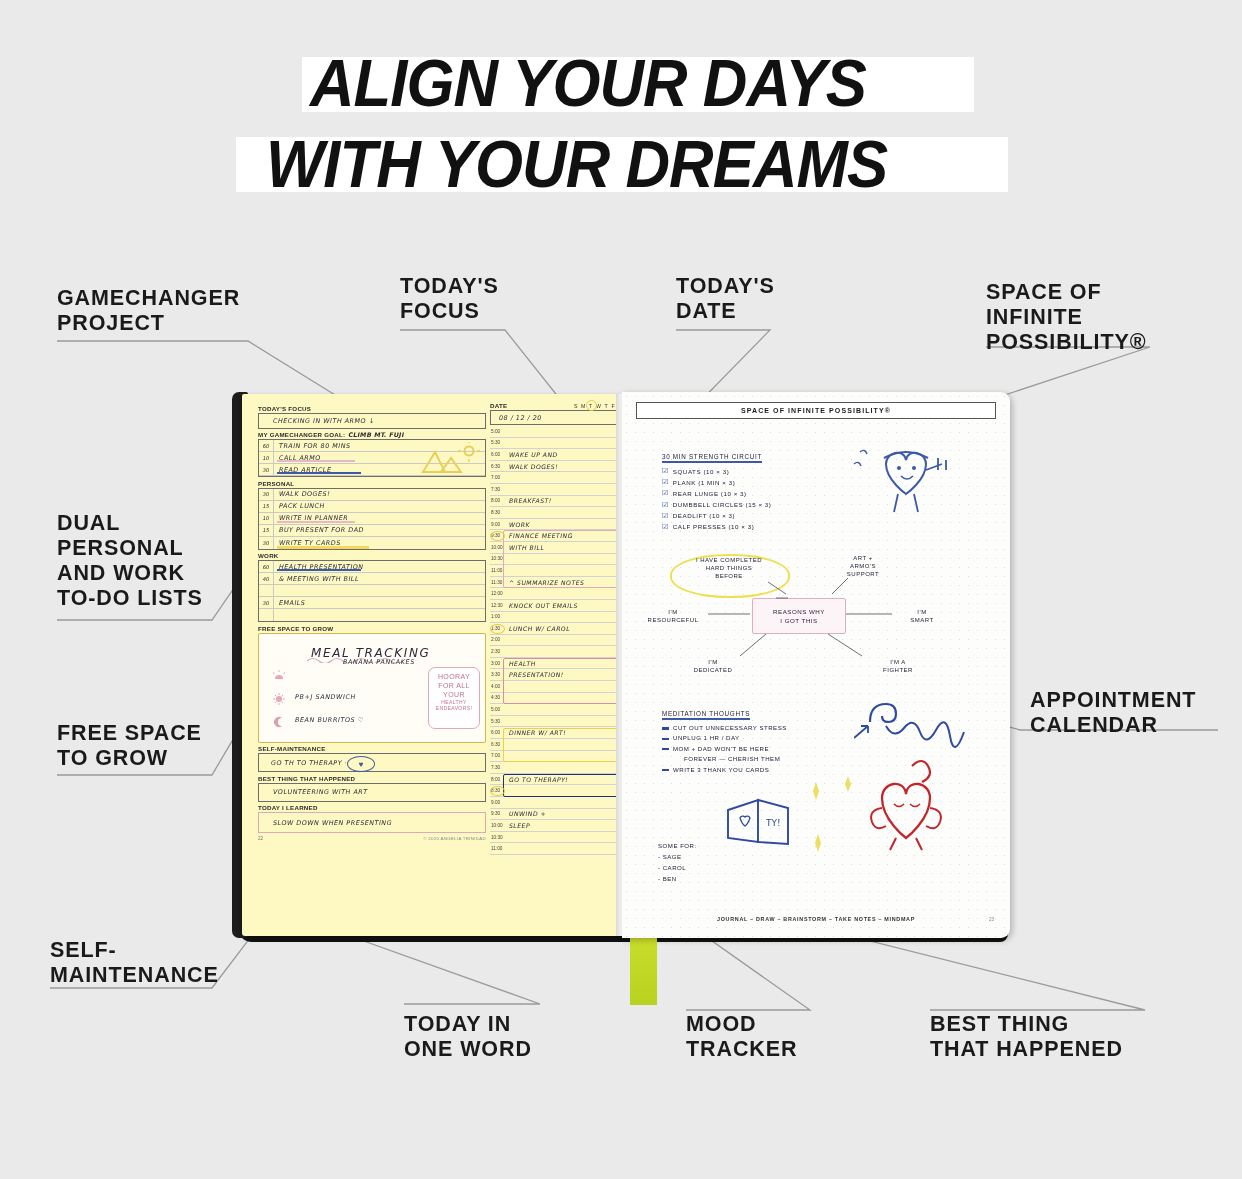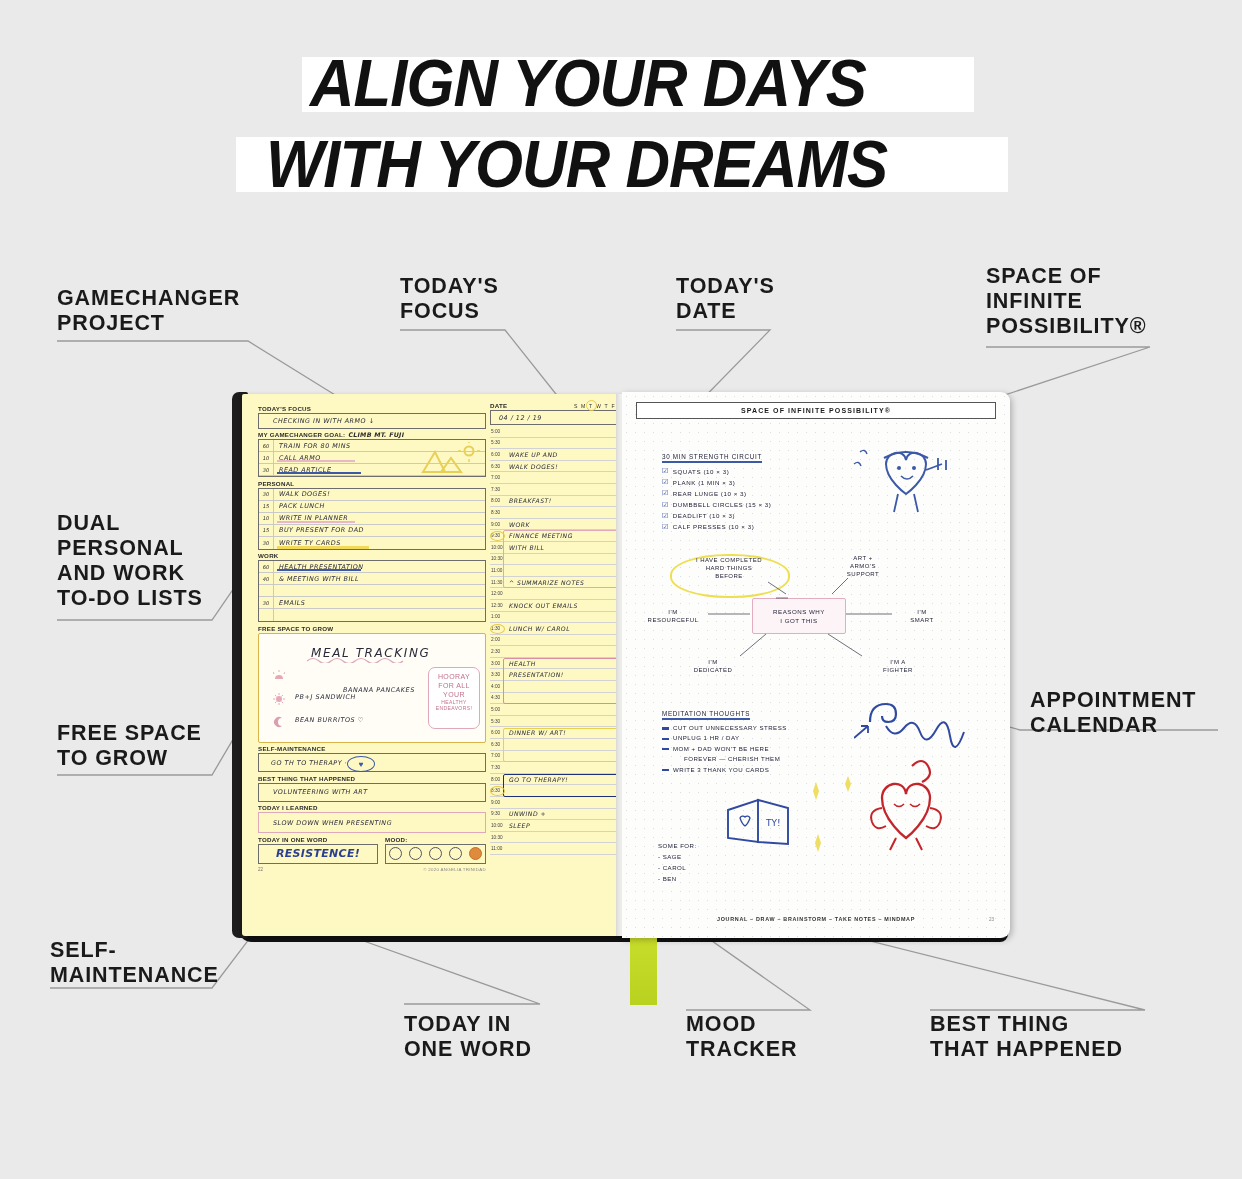--- a/index.html
+++ b/index.html
@@ -165,21 +165,21 @@
   <path class="lead" d="M1218,730 L1020,730 L600,613"></path>
   <circle class="dot" cx="599" cy="612" r="3.5"></circle>
 </svg>
 
 <div class="callout" style="left:57px;top:286px;">GAMECHANGER
 PROJECT</div>
 <div class="callout" style="left:400px;top:274px;">TODAY'S
 FOCUS</div>
 <div class="callout" style="left:676px;top:274px;">TODAY'S
 DATE</div>
-<div class="callout" style="left:986px;top:264px;">SPACE OF
+<div class="callout" style="left:986px;top:280px;">SPACE OF
 INFINITE
 POSSIBILITY®</div>
 <div class="callout" style="left:57px;top:511px;">DUAL
 PERSONAL
 AND WORK
 TO-DO LISTS</div>
 <div class="callout" style="left:57px;top:721px;">FREE SPACE
 TO GROW</div>
 <div class="callout" style="left:50px;top:938px;">SELF-
 MAINTENANCE</div>
@@ -285,21 +285,21 @@
       <div class="sect">FREE SPACE TO GROW</div>
       <div id="freebox">
         <div id="mealtitle" class="hand">MEAL TRACKING</div>
         <svg style="position:absolute;left:48px;top:23px;width:108px;height:6px;">
           <path d="M0,4 q6,-5 12,0 t12,0 t12,0 t12,0 t12,0 t12,0 t12,0 t12,0" fill="none" stroke="#d9a8bb" stroke-width="1.1"></path>
         </svg>
         <svg class="mi" style="left:14px;top:36px;">
           <path d="M2,9 a4,4 0 0 1 8,0 z" fill="#e4a8b8"></path>
           <path d="M1,4 L0,2 M6,2 L6,0 M11,4 L12,2" stroke="#e4a8b8" stroke-width="1"></path>
         </svg>
-        <div class="meal hand" style="left:36px;top:52px;padding-left:48px;">BANANA PANCAKES</div>
+        <div class="meal hand" style="left:36px;top:24px;padding-left:48px;">BANANA PANCAKES</div>
         <svg class="mi" style="left:14px;top:59px;">
           <circle cx="6" cy="6" r="3" fill="#e4a8b8"></circle>
           <path d="M6,0 v2 M6,10 v2 M0,6 h2 M10,6 h2 M2,2 l1.4,1.4 M10,2 L8.6,3.4 M2,10 l1.4,-1.4 M10,10 L8.6,8.6" stroke="#e4a8b8" stroke-width="1"></path>
         </svg>
         <div class="meal hand" style="left:36px;top:59px;">PB+J SANDWICH</div>
         <svg class="mi" style="left:14px;top:82px;">
           <path d="M9,2 a5,5 0 1 0 0,8 a4,4 0 0 1 0,-8 z" fill="#d9a0b4"></path>
         </svg>
         <div class="meal hand" style="left:36px;top:82px;">BEAN BURRITOS ♡</div>
         <div id="bubble">
@@ -320,38 +320,20 @@
       <div class="sect">BEST THING THAT HAPPENED</div>
       <div class="box" id="bestbox">
         <span class="hand" style="padding-left:14px;text-align:right;">VOLUNTEERING WITH ART</span>
       </div>
 
       <div class="sect">TODAY I LEARNED</div>
       <div id="learnbox">
         <span class="hand" style="padding-left:14px;">SLOW DOWN WHEN PRESENTING</span>
       </div>
 
-      <div id="bottomrow">
-        <div id="oneword">
-          <div class="sect">TODAY IN ONE WORD</div>
-          <div id="owbox">
-            <span>RESISTENCE!</span>
-          </div>
-        </div>
-        <div id="mood">
-          <div class="sect">MOOD:</div>
-          <div id="moodbox">
-            <span class="face"></span>
-            <span class="face"></span>
-            <span class="face"></span>
-            <span class="face"></span>
-            <span class="face filled"></span>
-          </div>
-        </div>
-      </div>
 
       <div style="display:flex;justify-content:space-between;margin-top:3px;align-items:center;">
         <span class="pagenum">22</span>
         <span id="copy">© 2020 ANGELIA TRINIDAD</span>
       </div>
     </div>
 
     <div id="cal">
       <div id="datehdr">
         <span class="sect" style="margin:0">DATE</span>
@@ -359,21 +341,21 @@
           <span>S</span>
           <span>M</span>
           <span class="mark">T</span>
           <span>W</span>
           <span>T</span>
           <span>F</span>
           <span>S</span>
         </span>
       </div>
       <div id="datebox">
-        <span class="hand">04 / 12 / 19</span>
+        <span class="hand">08 / 12 / 20</span>
       </div>
       <div id="slots" style="position:relative;margin-top:1px;">
           <div class="slot">
             <span class="t">5:00</span>
             <span class="e hand"></span>
           </div>
           <div class="slot">
             <span class="t">5:30</span>
             <span class="e hand"></span>
           </div>

